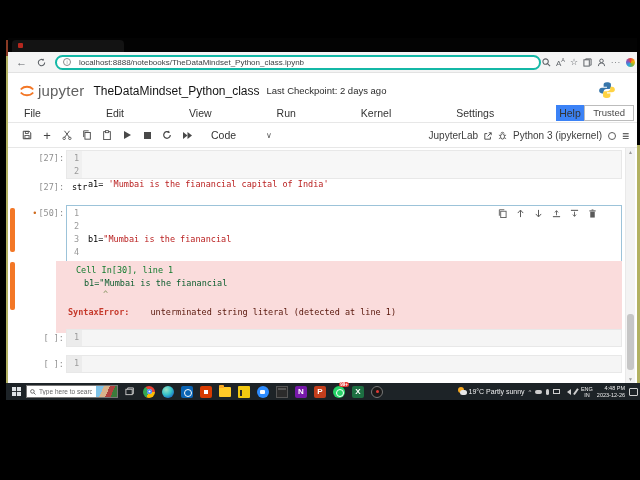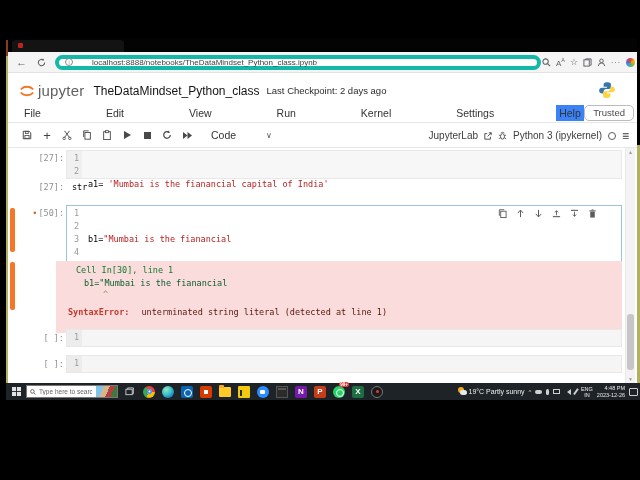--- a/index.html
+++ b/index.html
@@ -17,22 +17,22 @@
              background:#fff; display:flex; flex-direction:column; }
   .tabstrip { height:14px; background:#030303; position:relative; flex:0 0 auto; }
   .tab-hint { position:absolute; left:4px; top:2px; width:112px; height:12px;
               background:#131313; border-radius:4px 4px 0 0; }
   .tab-dot { position:absolute; left:10px; top:5px; width:5px; height:5px; background:#b5271e; border-radius:1px; }
 
   .navbar { height:21px; background:#f4f4f4; border-bottom:1px solid #e2e2e2;
             display:flex; align-items:center; position:relative; flex:0 0 auto; }
   .nav-back { margin-left:8px; font-size:11px; color:#5f6368; line-height:1; }
   .nav-reload { margin-left:10px; display:flex; }
-  .url-pill { margin-left:9px; width:486px; height:15px; background:#fff; border:4px solid #14b8a6;
-              border-radius:8px; display:flex; align-items:center; padding:0 6px; gap:19px; }
+  .url-pill { margin-left:9px; width:486px; height:15px; background:#fff; border:2px solid #14b8a6;
+              border-radius:8px; display:flex; align-items:center; padding:0 6px; gap:8px; }
   .info-icon { width:8px; height:8px; border:1px solid #8a8a8a; border-radius:50%;
                font-size:5px; color:#8a8a8a; line-height:6px; text-align:center; flex:0 0 auto; }
   .url-text { font-size:8px; color:#3c4043; white-space:nowrap; overflow:hidden; }
   .nav-right { position:absolute; right:2px; top:0; height:21px; display:flex; align-items:center; gap:5px; color:#5f6368; }
   .aa { font-size:8px; line-height:1; }
   .aa .big { font-size:8px; } .aa .small { font-size:5.5px; vertical-align:super; }
   .star-glyph { font-size:9px; line-height:1; }
   .dots-glyph { font-size:7px; letter-spacing:1px; line-height:1; }
   .profile-ball { width:9px; height:9px; border-radius:50%;
                   background:conic-gradient(#e8453c,#f4b400,#7cb342,#26a9e0,#7e57c2,#e8453c); }
@@ -42,21 +42,21 @@
   .jheader { height:25px; display:flex; align-items:center; padding-left:10px; position:relative; flex:0 0 auto; }
   .jlogo-text { font-size:15px; color:#616161; margin-left:2px; margin-right:9px; letter-spacing:.2px; }
   .jtitle { font-size:12px; color:#141414; }
   .jcheckpoint { font-size:9.5px; color:#2b2b2b; margin-left:7px; }
   .python-logo { position:absolute; right:21px; top:3px; }
 
   .jmenu { height:20px; border-bottom:1px solid #e7e7e7; display:flex; align-items:center;
            padding-left:13px; font-size:10.5px; color:#333; position:relative; flex:0 0 auto;gap:46px; }
   .mi { margin-right:13px; padding:2px 3px; }
   .mi.active { background:#3b82f6; }
-  .trusted { position:absolute; right:3px; top:2px; border:1px solid #bcbcbc; border-radius:5px;
+  .trusted { position:absolute; right:3px; top:2px; border:1px solid #bcbcbc; border-radius:0;
              font-size:9.5px; color:#4a4a4a; padding:1px 8px 2px; background:#fff; }
 
   .jtoolbar { height:25px; border-bottom:1px solid #e7e7e7; display:flex; align-items:center;
               padding-left:9px; position:relative; color:#4d4d4d; flex:0 0 auto; }
   .ti { width:20px; display:flex; justify-content:center; align-items:center; }
   .ti-plus { font-size:13px; color:#444; line-height:1; }
   .play-tri { width:0; height:0; border-top:4px solid transparent; border-bottom:4px solid transparent;
               border-left:7px solid #494949; }
   .stop-sq { width:7px; height:7px; background:#494949; }
   .code-label { margin-left:14px; font-size:10.5px; color:#333; }
@@ -92,21 +92,21 @@
   #col1 { top:60px; height:44px; }
   #col2 { top:114px; height:48px; }
 
   #err { position:absolute; left:48px; top:113px; width:566px; height:72px;
          background:#fadcdc; font-size:8.5px; line-height:13px; }
   .err-loc   { position:absolute; left:20px; top:3px;  color:#117a2d; }
   .err-code  { position:absolute; left:28px; top:16px; color:#0b5d2e; }
   .err-caret { position:absolute; left:47px; top:27px; color:#8c9a6a; }
   .err-line  { position:absolute; left:12px; top:45px; }
   .err-name  { color:#c5392b; font-weight:bold; }
-  .err-msg   { color:#571509; margin-left:12px; }
+  .err-msg   { color:#571509; margin-left:21px; }
 
   #emptyA { top:181px; height:18px; background:#f5f5f5; }
   #emptyB { top:207px; height:18px; background:#f5f5f5; }
   #emptyA .gutter, #emptyB .gutter { background:#ececec; }
 
   .scrollbar { position:absolute; right:2px; top:0; width:10px; height:100%;
                background:#f3f3f3; border-left:1px solid #e9e9e9;
                font-family:"Liberation Sans",sans-serif; }
   .sb-up   { position:absolute; top:1px;  left:2px; font-size:5px; color:#9a9a9a; }
   .sb-down { position:absolute; bottom:1px; left:2px; font-size:5px; color:#9a9a9a; }

